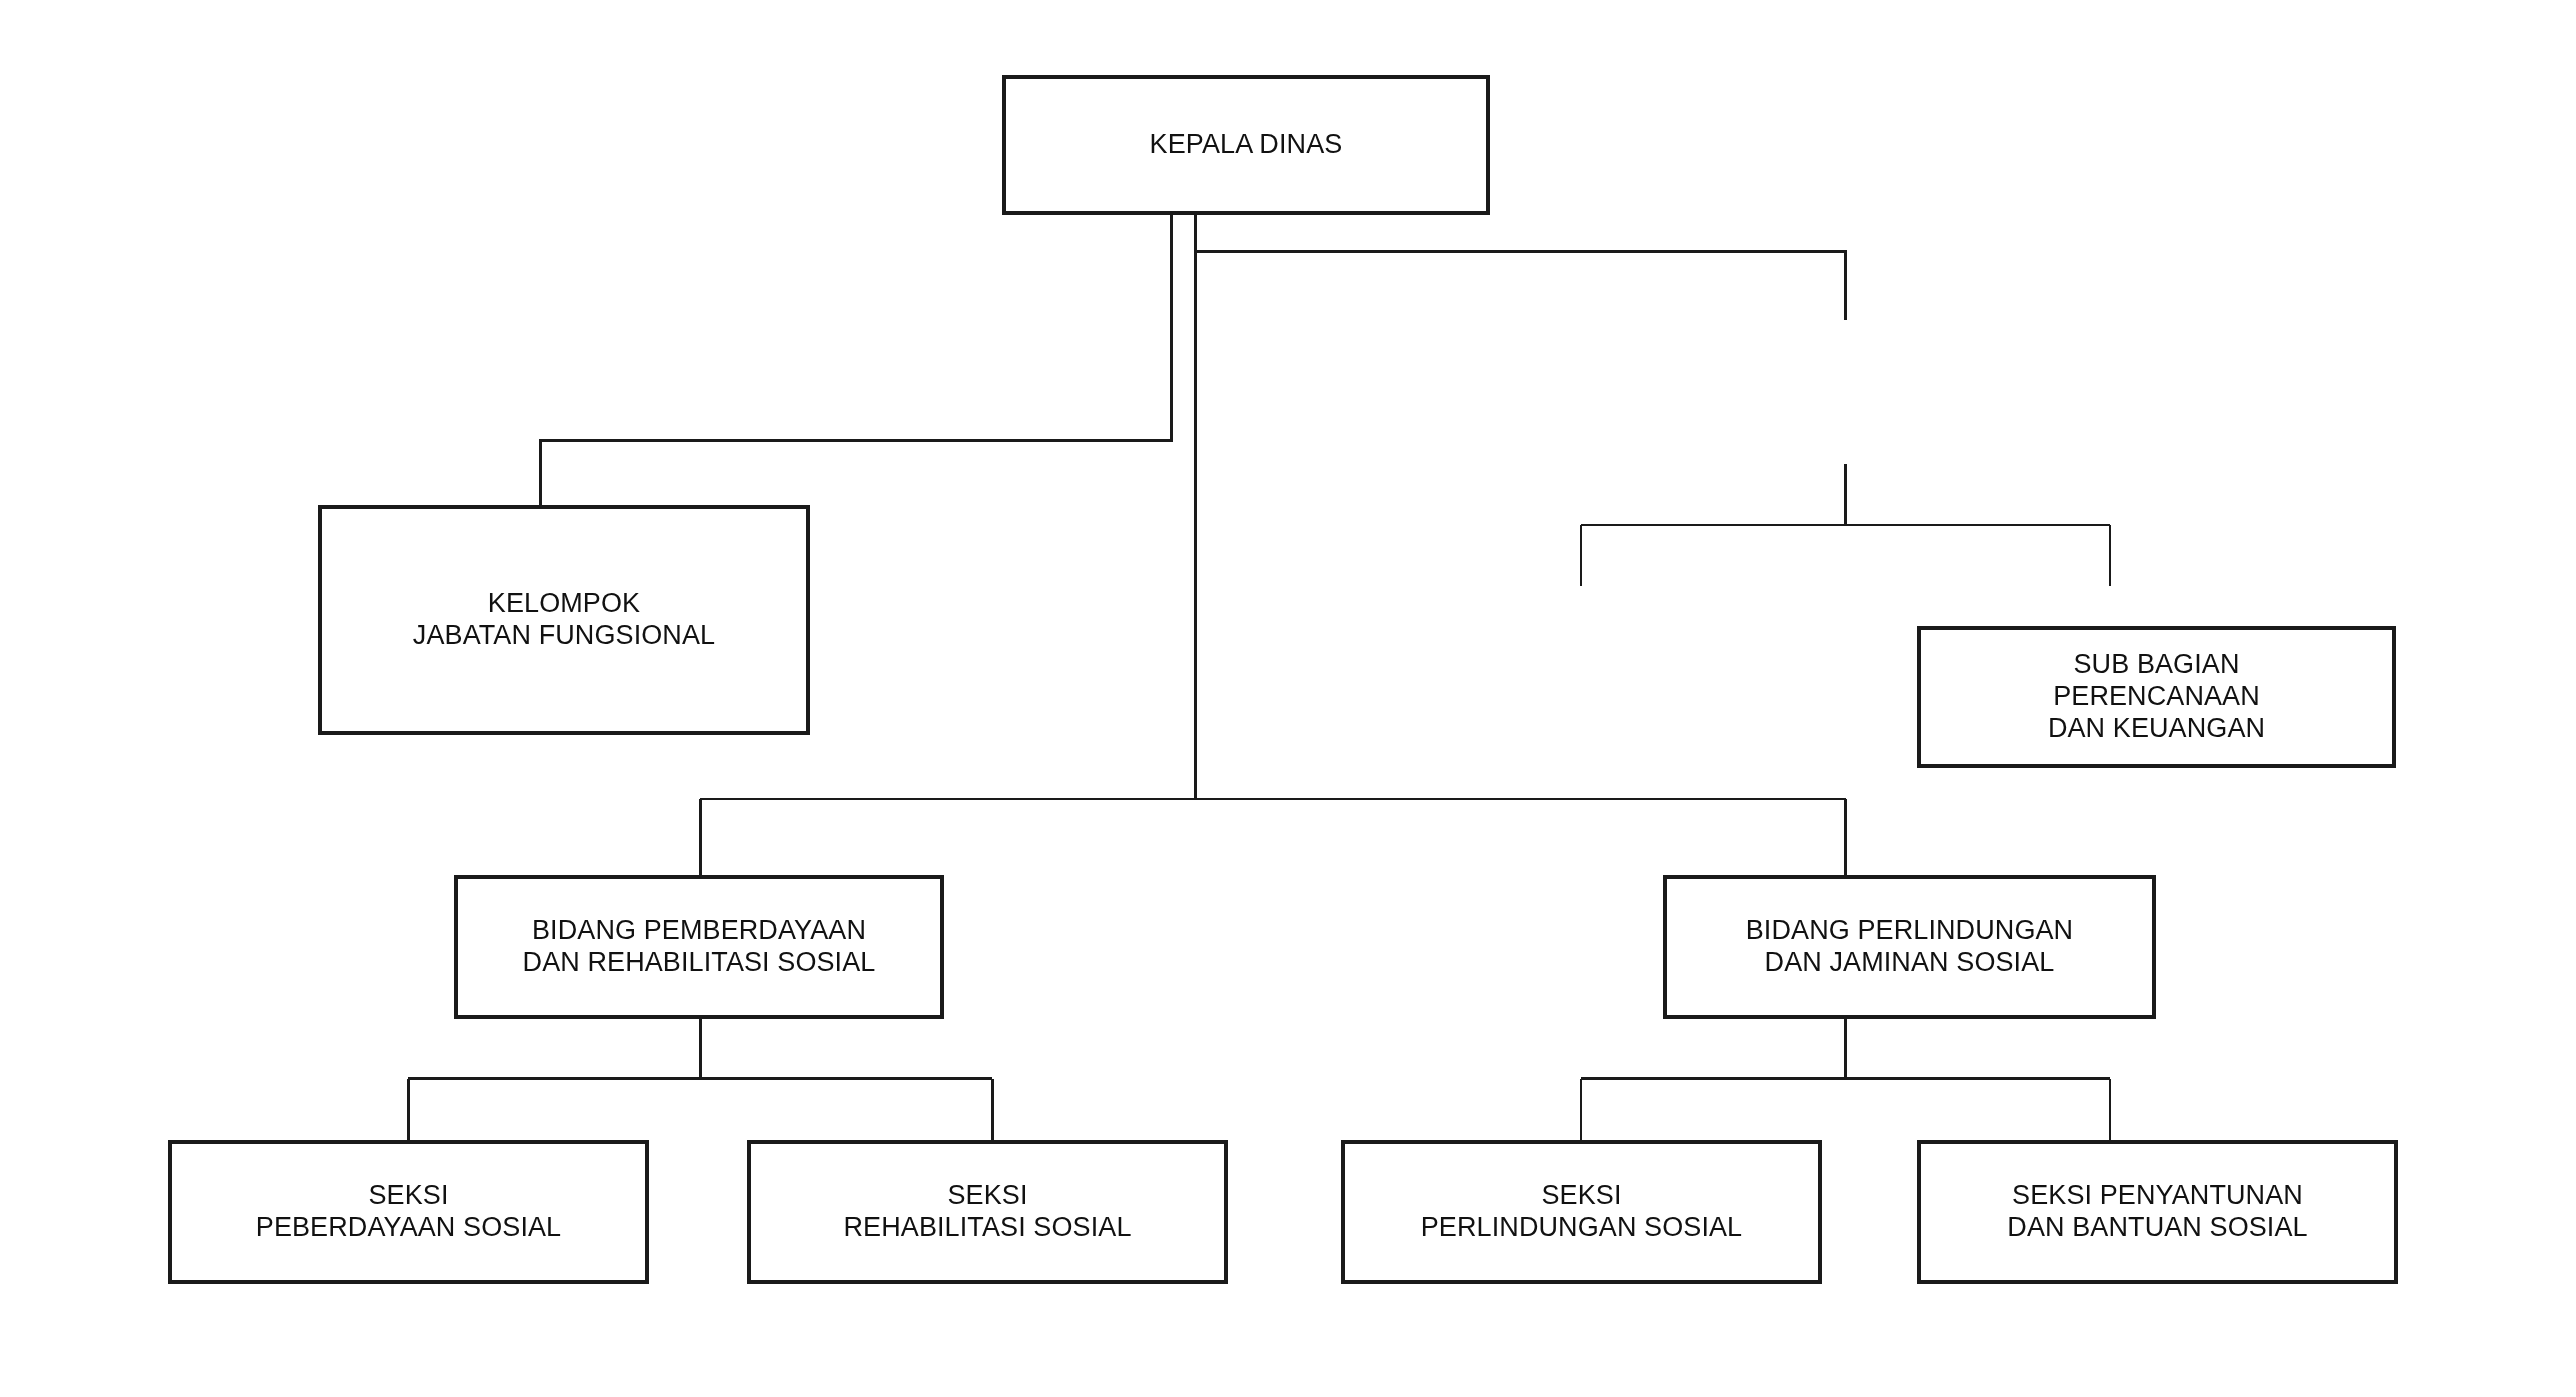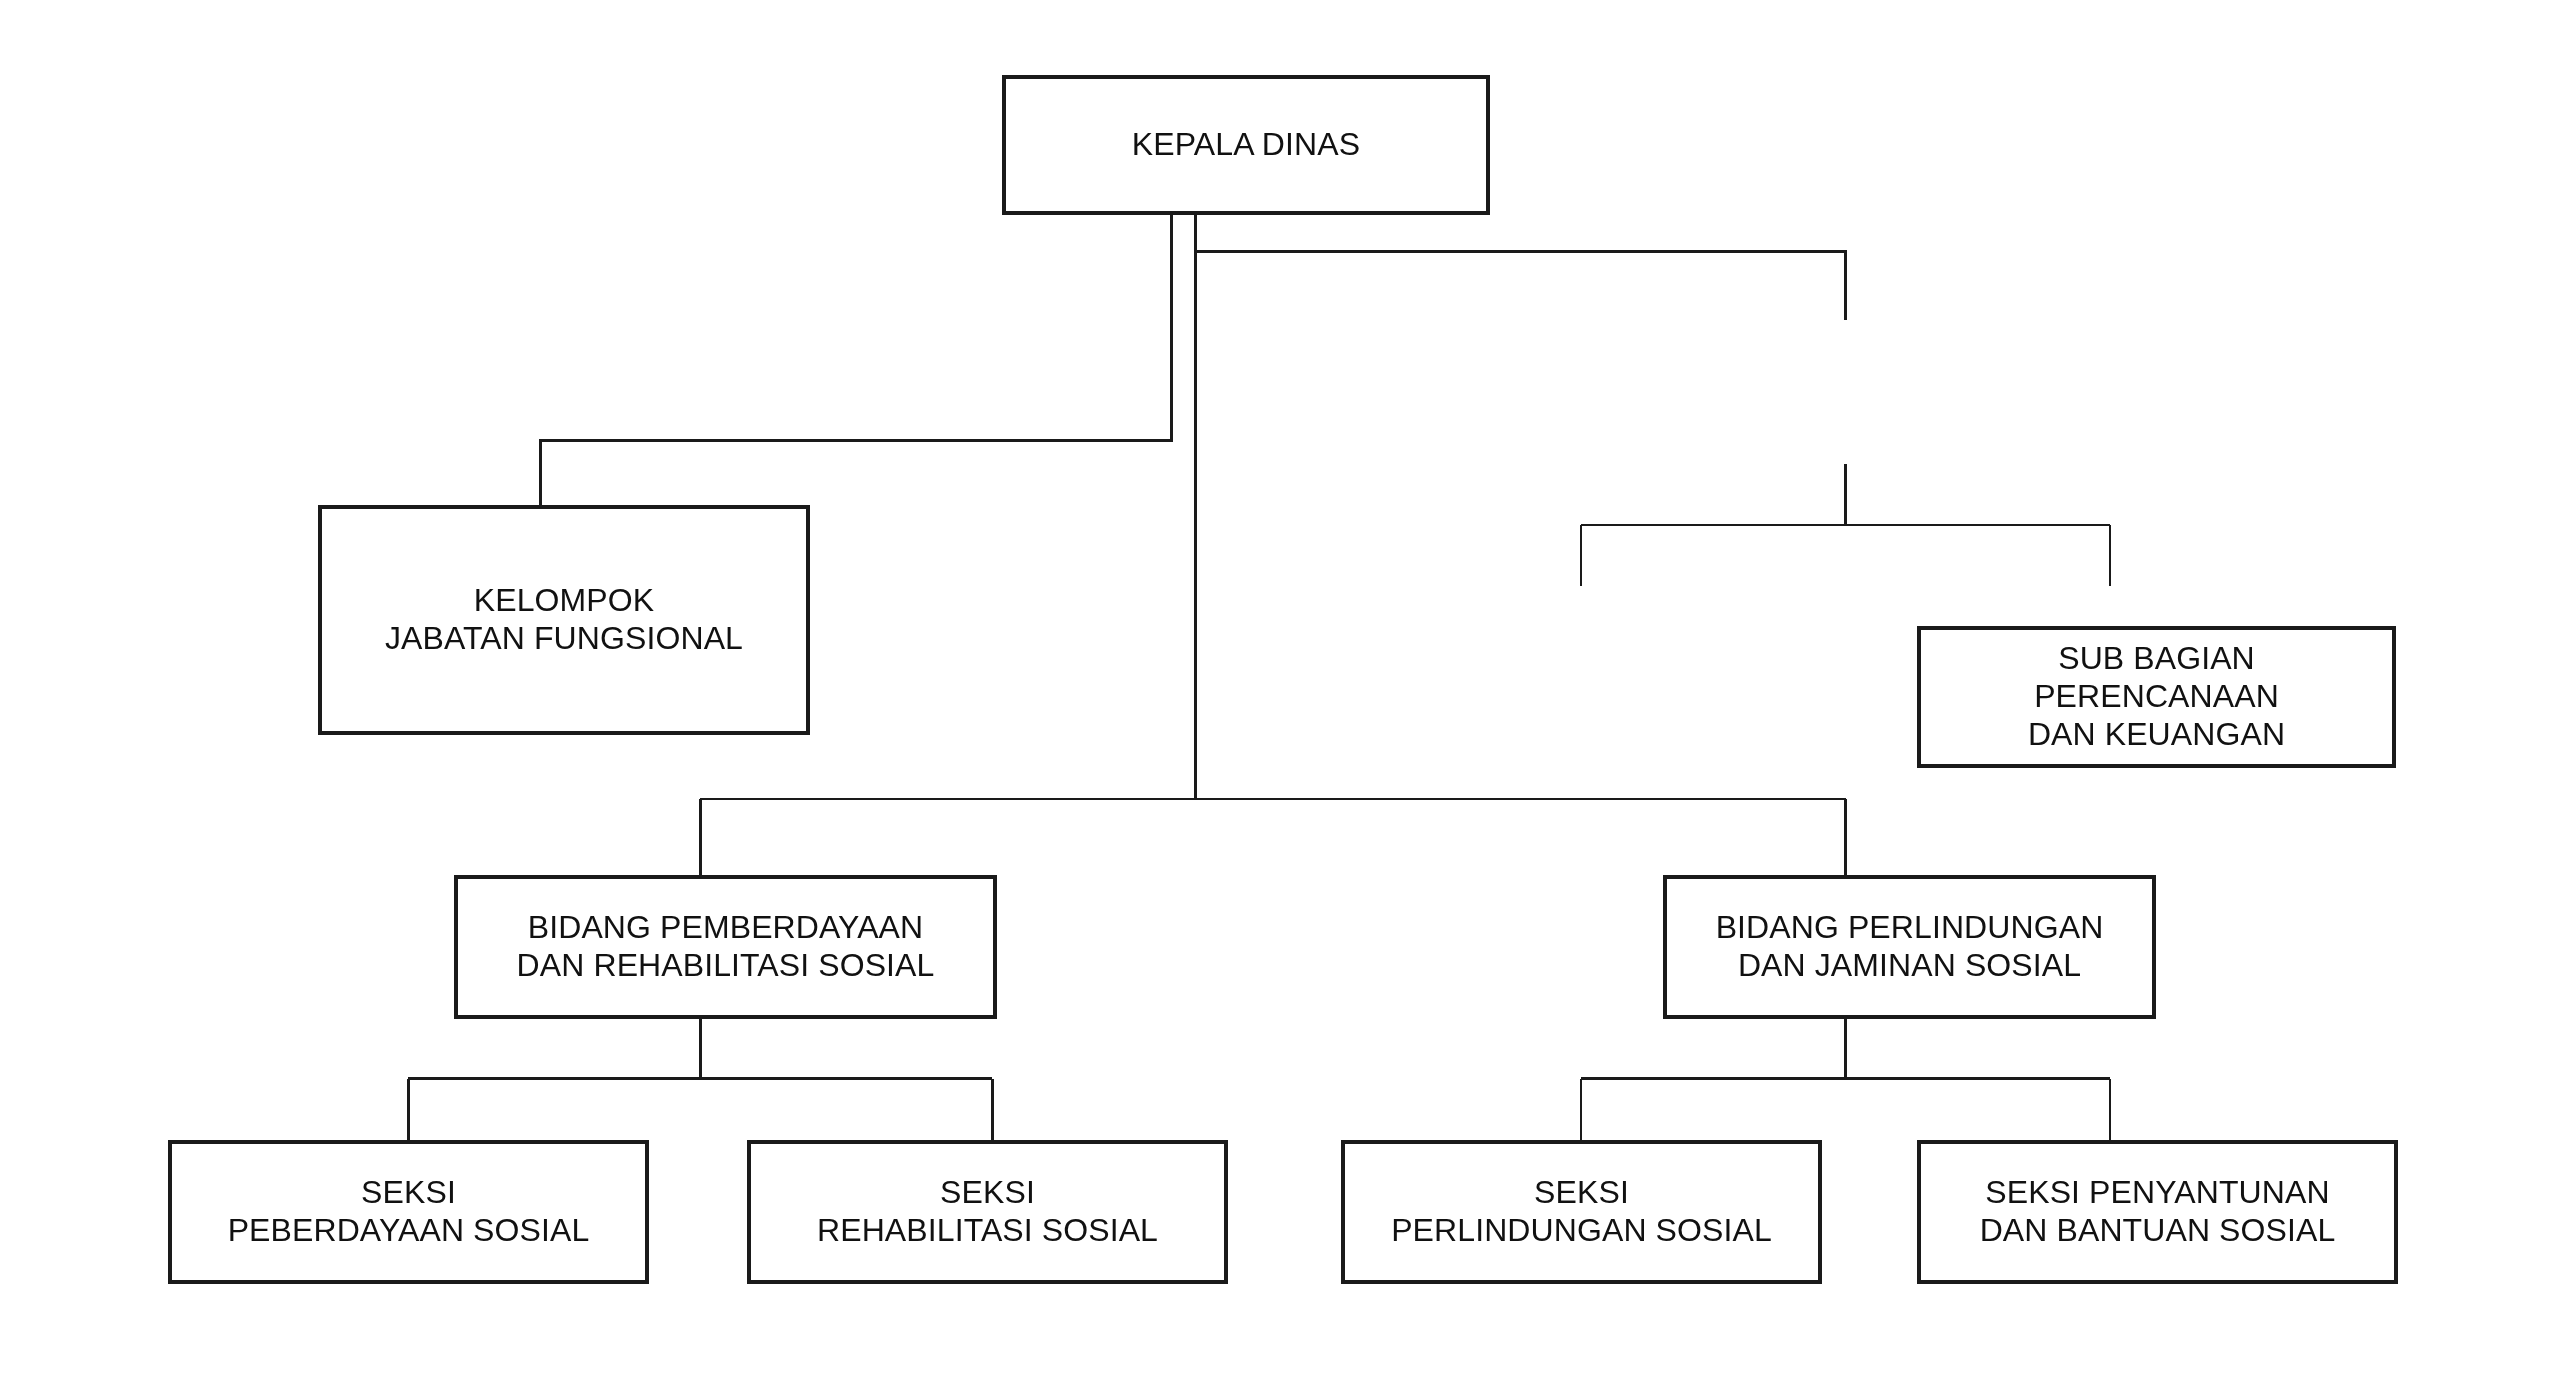--- a/index.html
+++ b/index.html
@@ -30,21 +30,21 @@
     border: 4px solid #1a1a1a;
     display: flex;
     align-items: center;
     justify-content: center;
     text-align: center;
     z-index: 2;
   }
   .node-label {
     color: #111111;
     font-family: "Liberation Sans", sans-serif;
-    font-size: 32px;
+    font-size: 27px;
     line-height: 1.18;
     letter-spacing: 0.1px;
     white-space: pre-line;
     padding: 0 6.7px;
   }
 </style>
 </head>
 <body>
 
 <div id="chart-root">
@@ -90,21 +90,21 @@
   </div>
 
 
 
   <div class="node" style="left:1917px; top:586px; width:479px; height:142px;margin-top:40px;">
     <span class="node-label">SUB BAGIAN
 PERENCANAAN
 DAN KEUANGAN</span>
   </div>
 
-  <div class="node" style="left:454px; top:875px; width:543px; height:144px;">
+  <div class="node" style="left:454px; top:875px; width:490px; height:144px;">
     <span class="node-label">BIDANG PEMBERDAYAAN
 DAN REHABILITASI SOSIAL</span>
   </div>
 
   <div class="node" style="left:1627px; top:875px; width:493px; height:144px;margin-left:36px;">
     <span class="node-label">BIDANG PERLINDUNGAN
 DAN JAMINAN SOSIAL</span>
   </div>
 
   <div class="node" style="left:168px; top:1140px; width:481px; height:144px;">

